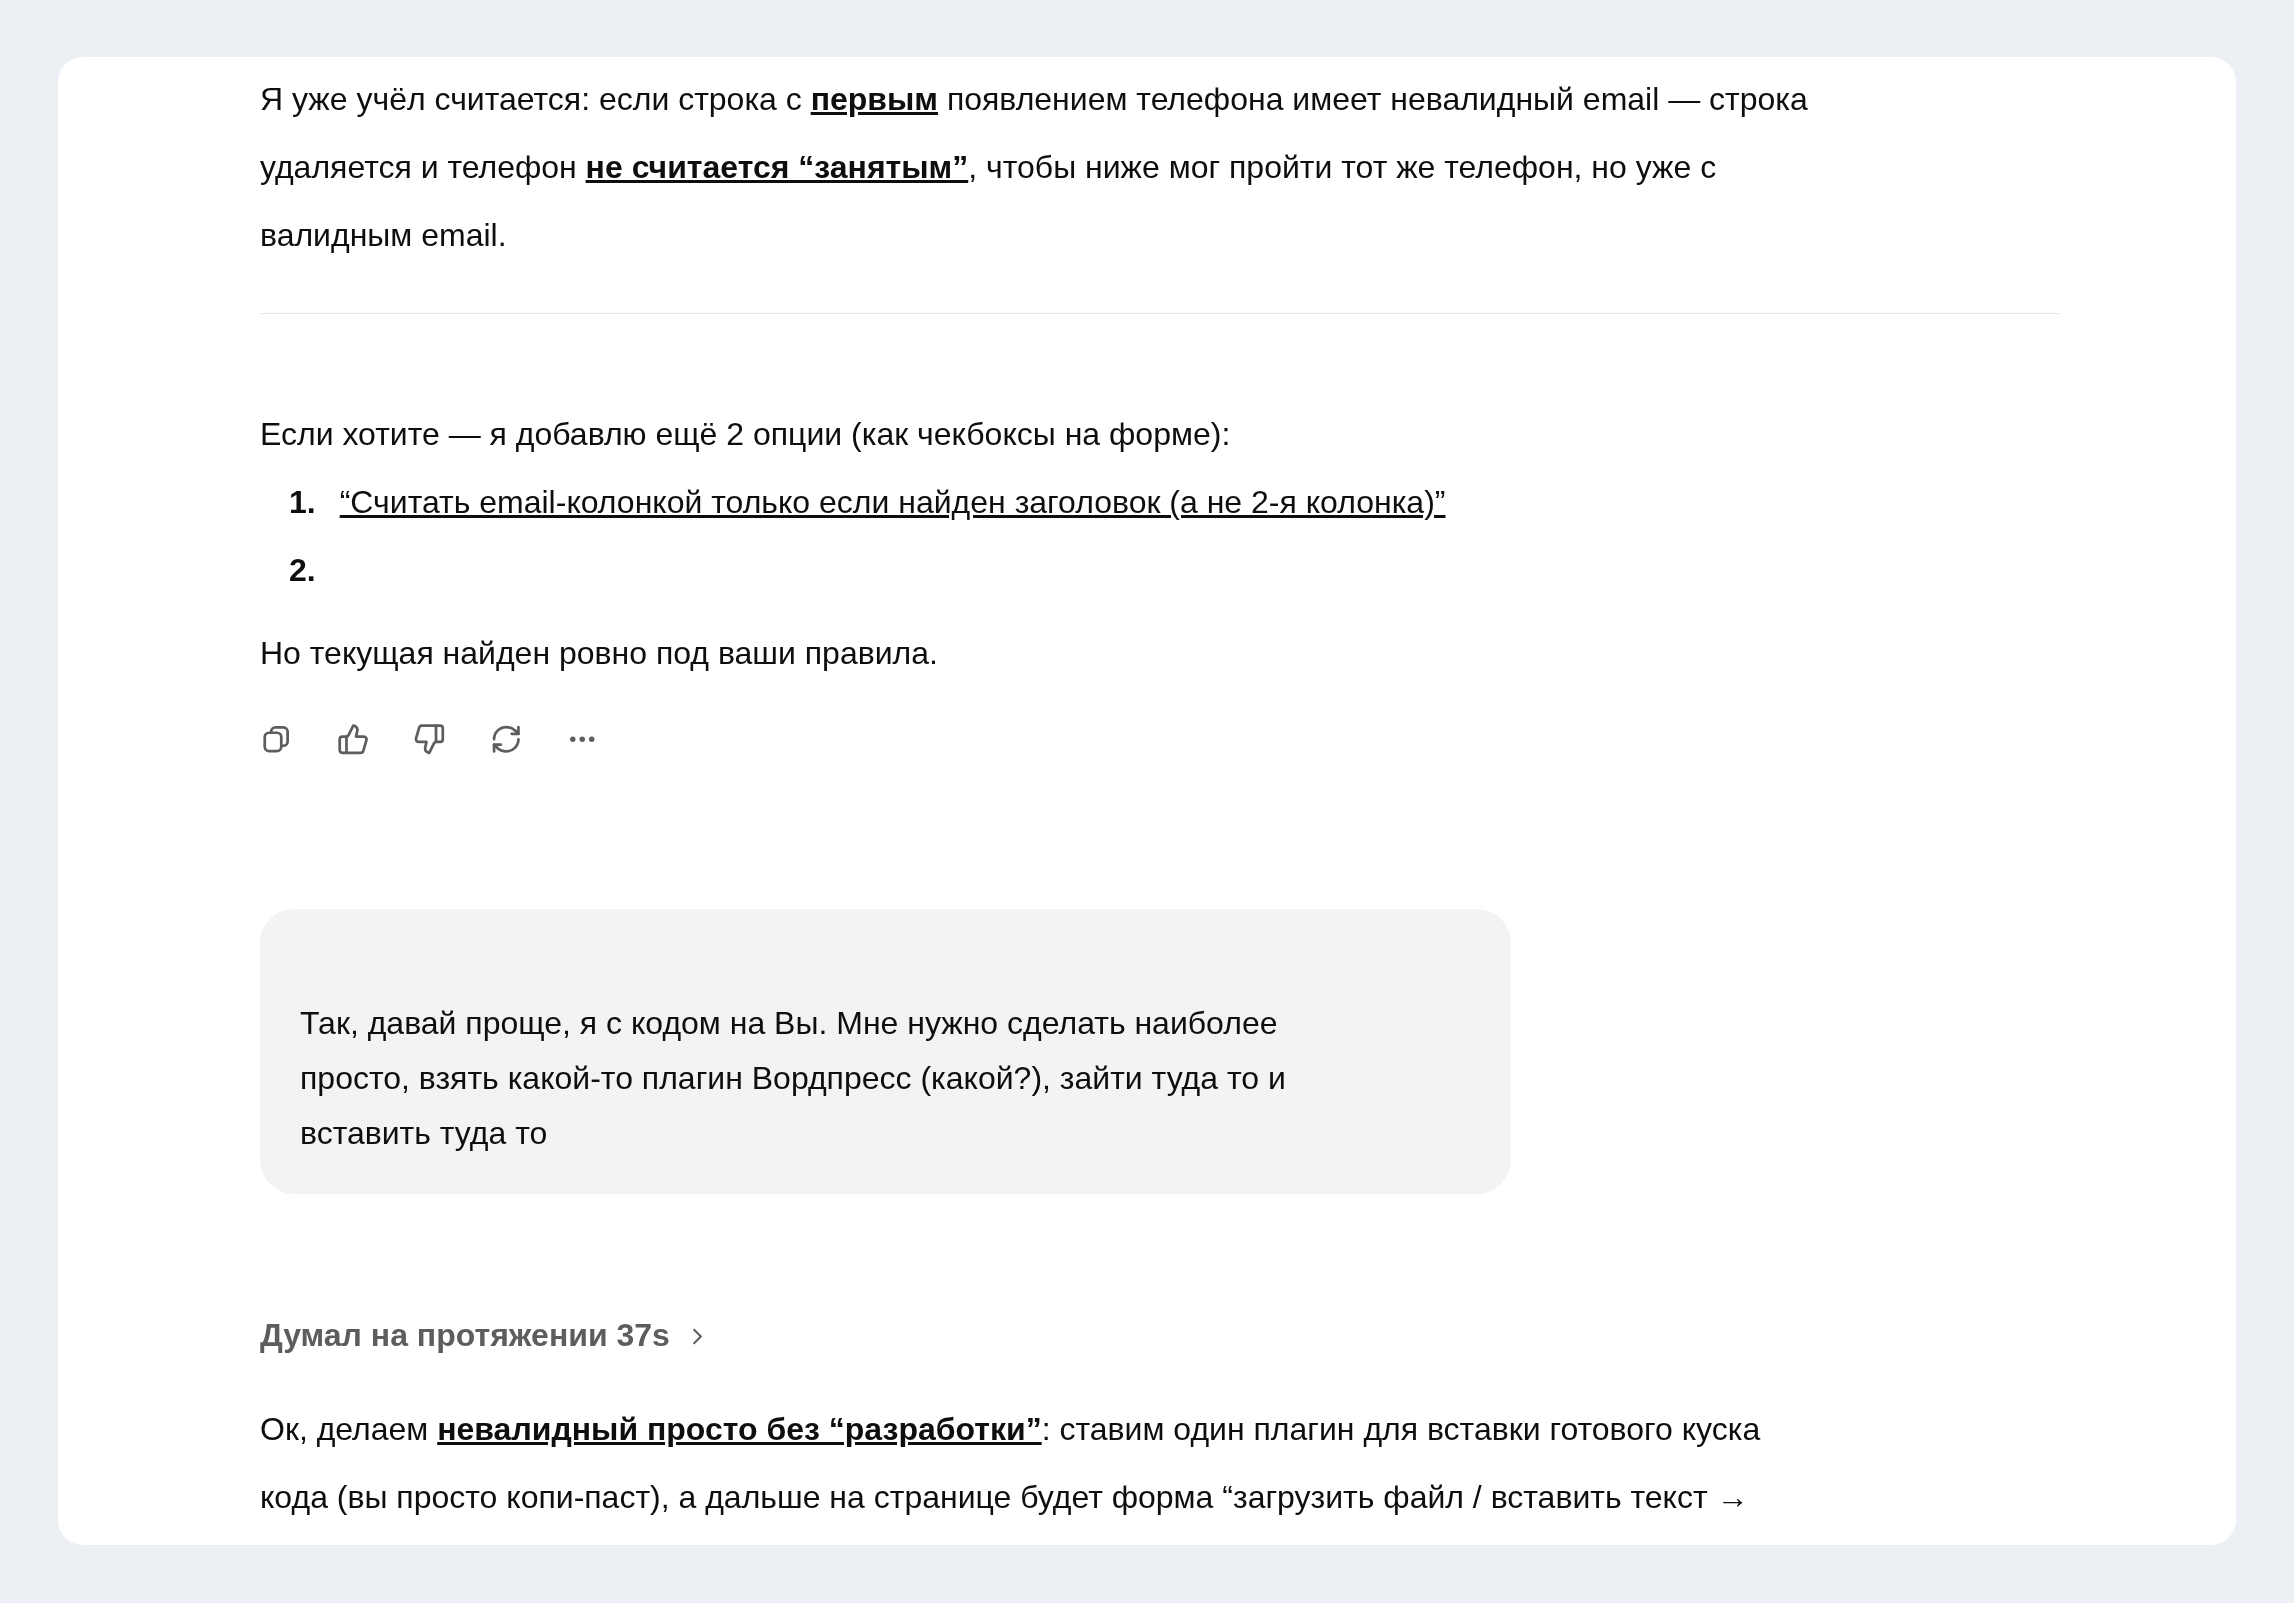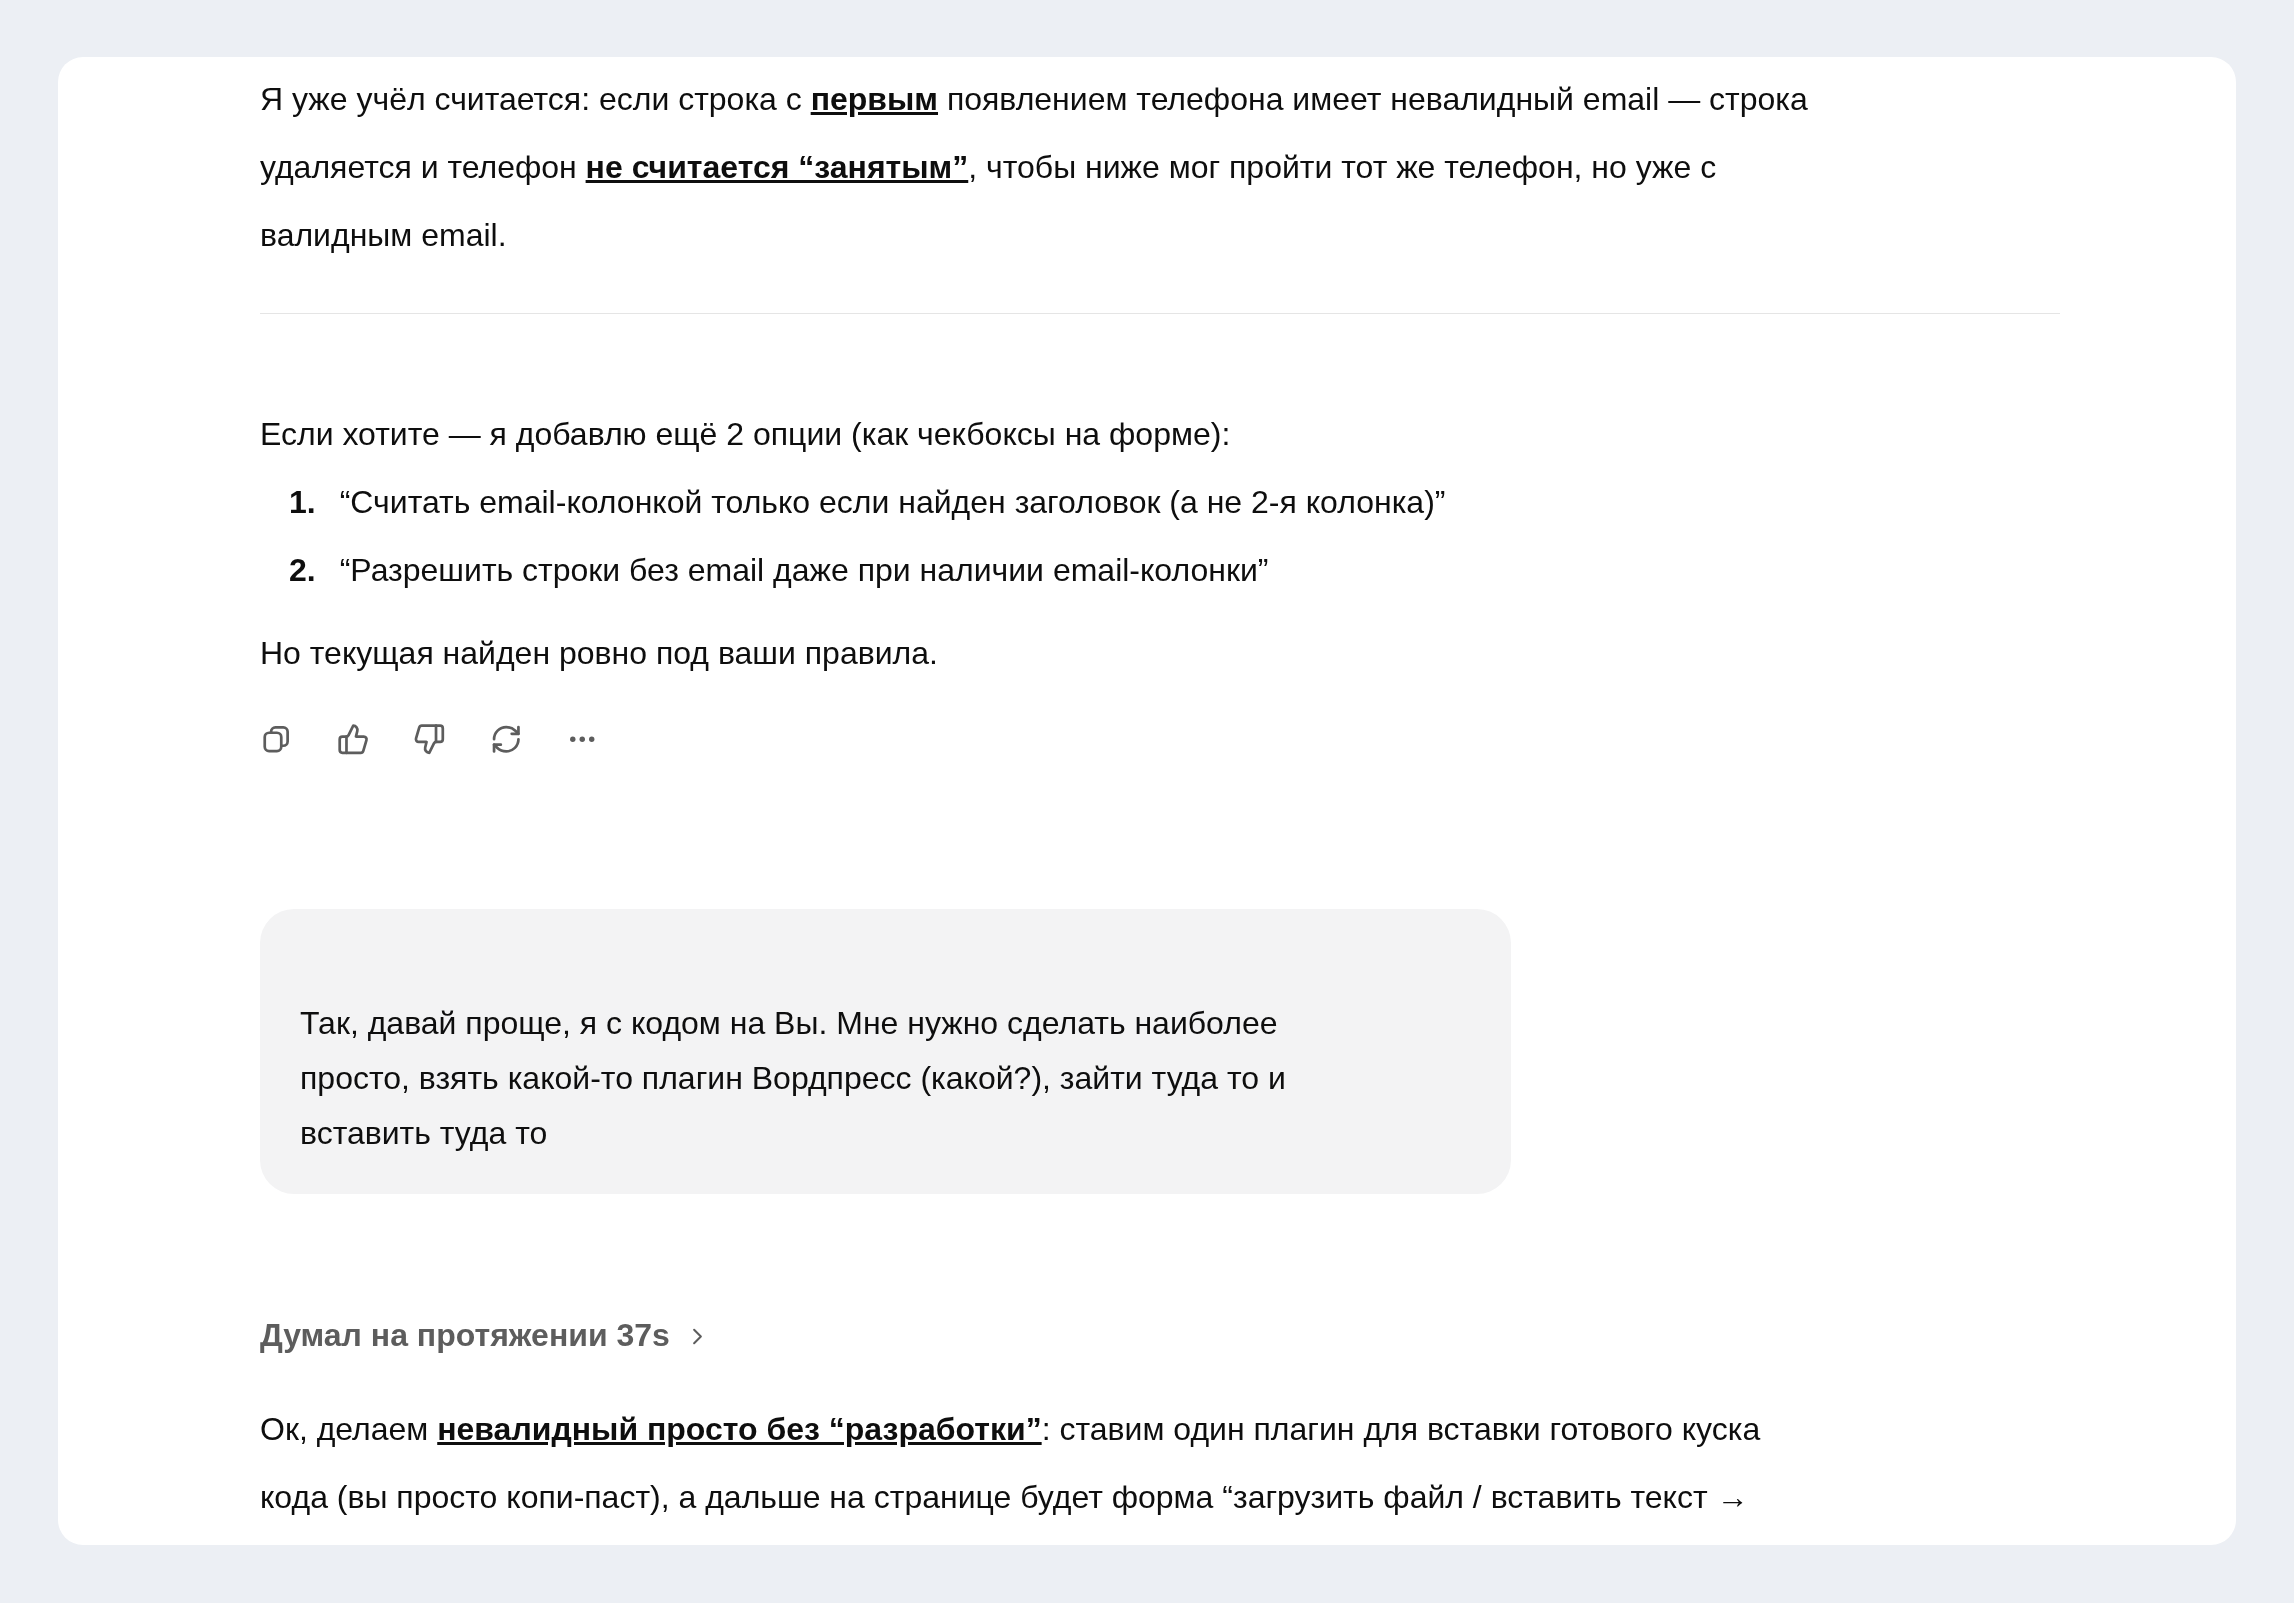--- a/index.html
+++ b/index.html
@@ -45,21 +45,21 @@
     padding: 0;
   }
   ol.options li {
     display: flex;
     align-items: baseline;
   }
   ol.options .num {
     font-weight: 700;
     margin-left: 29px;
   }
-  ol.options .txt { margin-left: 24px; }
+  ol.options .txt { margin-left: 24px; text-decoration: underline; }
   .outro { margin: 15.3px 0 0 0; }
   .actions {
     margin-top: 29px;
     height: 46px;
     display: flex;
     align-items: center;
     gap: 44px;
   }
   .actions button {
     background: none;
@@ -127,21 +127,20 @@
     <section>
       <p class="md intro">Если хотите — я добавлю ещё 2 опции (как чекбоксы на форме):</p>
 
       <ol class="options">
         <li>
           <span class="num">1.</span>
           <span class="txt">“Считать email-колонкой только если найден заголовок (а не 2-я колонка)”</span>
         </li>
         <li>
           <span class="num">2.</span>
-          <span class="txt">“Разрешить строки без email даже при наличии email-колонки”</span>
         </li>
       </ol>
 
       <p class="md outro">Но текущая найден ровно под ваши правила.</p>
 
       <div class="actions">
         <button>
           <svg viewBox="0 0 24 24" fill="none" stroke="currentColor" stroke-width="2" stroke-linecap="round" stroke-linejoin="round">
             <rect x="8.2" y="3.2" width="12.2" height="13.6" rx="3.2"></rect>
             <rect x="3.5" y="7.2" width="12.2" height="13.6" rx="3.2" fill="#ffffff"></rect>

